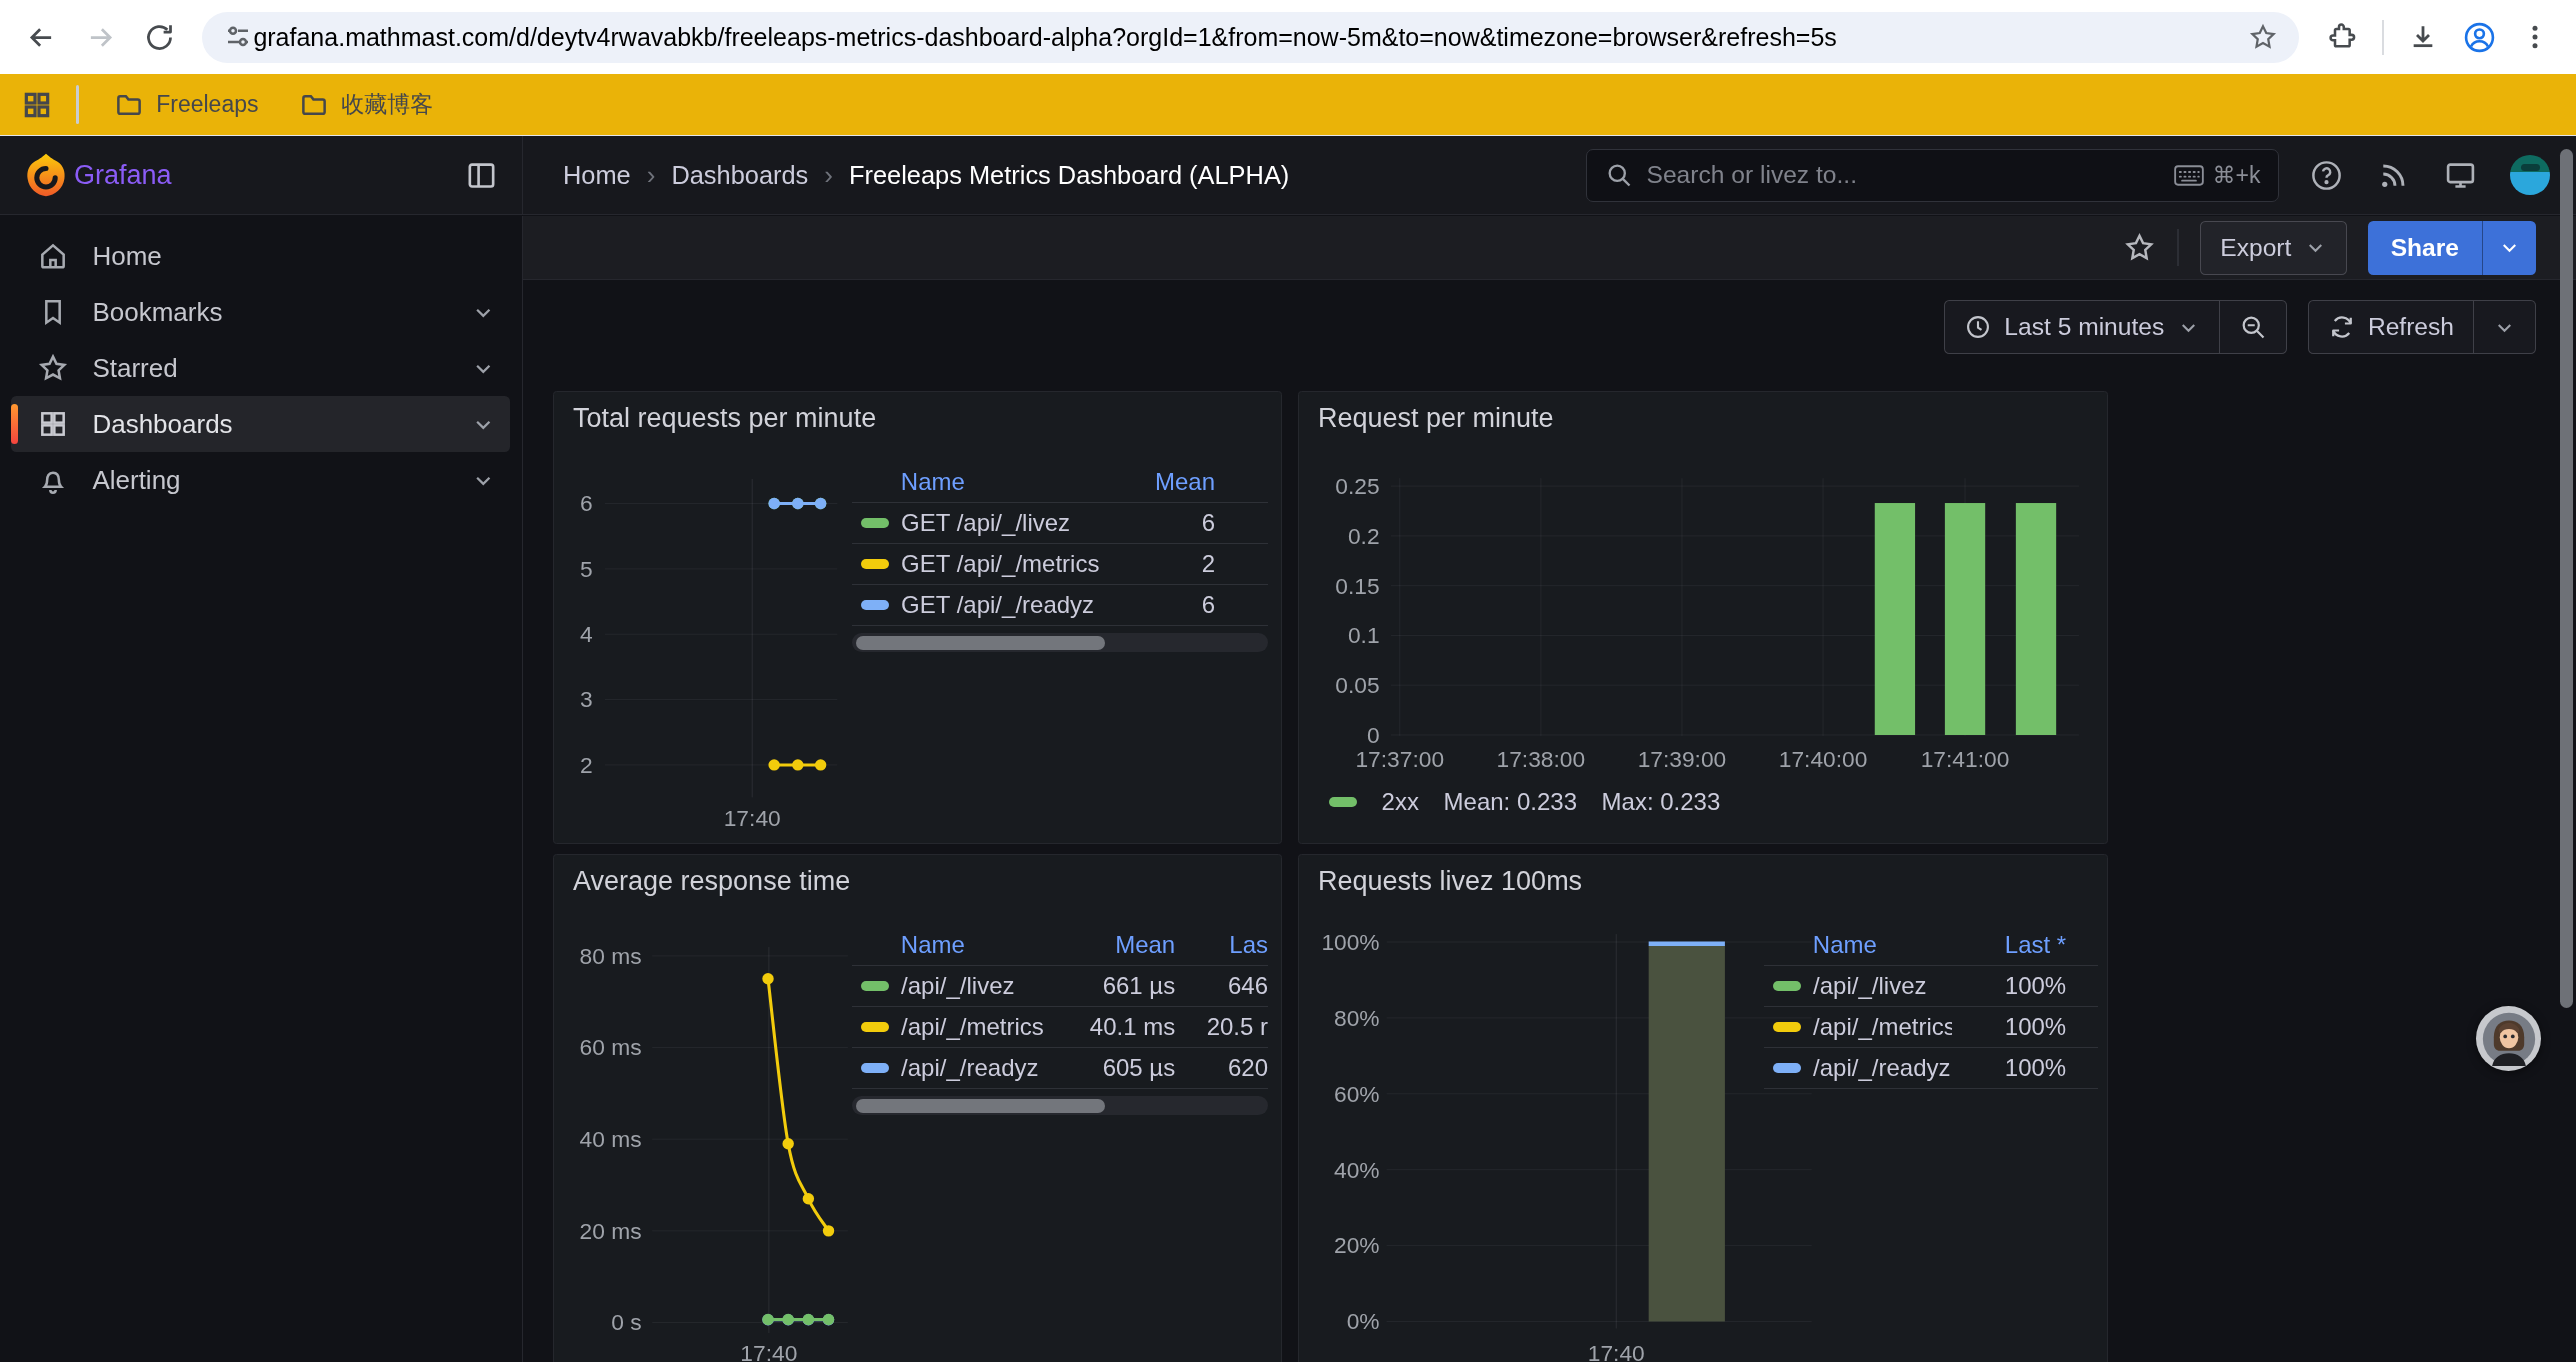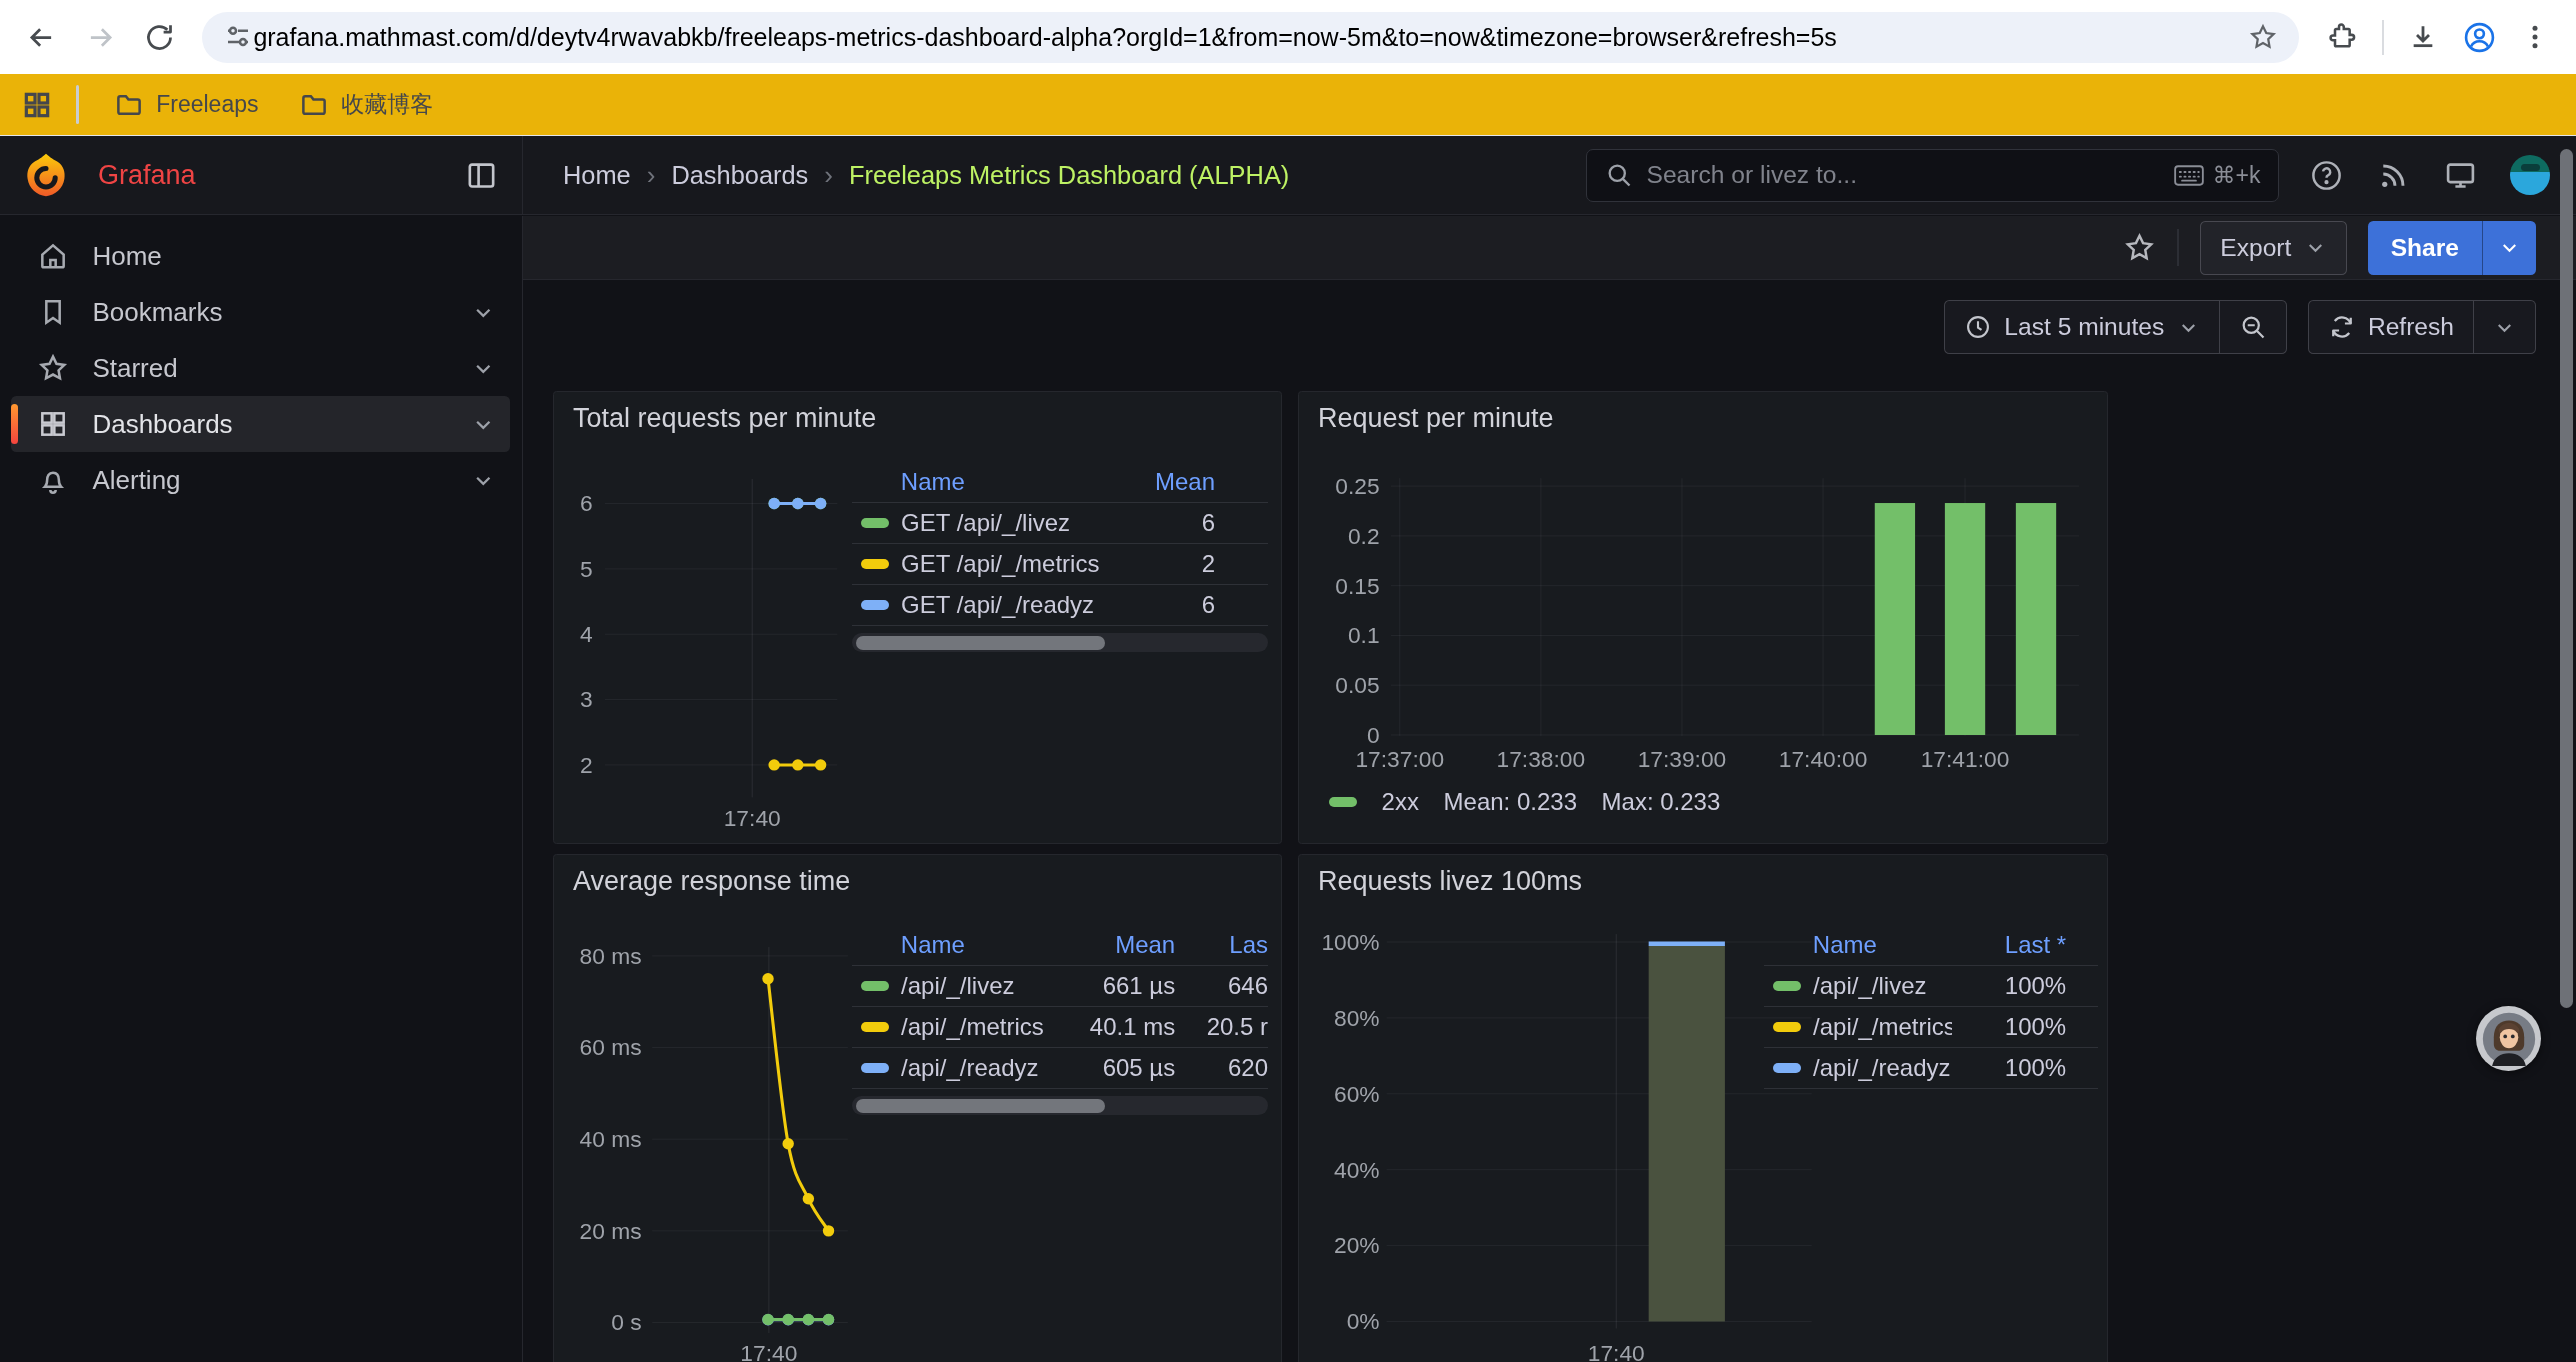--- a/index.html
+++ b/index.html
@@ -21,26 +21,26 @@
   .tb-right{display:flex;align-items:center;gap:23px;flex:none;padding:0 12.3px}
   .tb-sep{width:1.8px;height:35px;background:#DADCE0}
   .bookmarks-bar{position:absolute;top:74px;left:0;right:0;height:62px;background:#eab308;border-bottom:0.9px solid #E4E6E9;display:flex;align-items:center;padding:0 21px;gap:16px}
   .bm-sep{width:2.6px;height:39px;background:#C9CDD3;border-radius:1.8px;margin:0 7px}
   .bm-item{display:flex;align-items:center;gap:12.3px;font-size:23px;color:#45474B;padding:7px 12.3px;border-radius:7px}
 
   
   .app{position:absolute;top:136px;left:0;right:0;bottom:0;background:var(--canvas);color:var(--text)}
   .top-header{position:absolute;top:0;left:0;right:0;height:79px;border-bottom:0.9px solid var(--line);display:flex;background:#17181D}
   .hdr-left{width:523px;flex:none;display:flex;align-items:center;padding:0 23px;border-right:0.9px solid var(--line)}
-  .brand{font-size:27px;color:#ef4444;margin-left:29px}
+  .brand{font-size:27px;color:#8b5cf6;margin-left:5px}
   .kiosk{margin-left:auto}
   .hdr-right{flex:1;display:flex;align-items:center;padding:0 26px 0 40px;min-width:0}
   .breadcrumb{display:flex;align-items:center;gap:16px;font-size:25.4px;white-space:nowrap}
   .crumb{color:#CCCCDC}
-  .crumb.current{color:#bef264}
+  .crumb.current{color:#ffffff}
   .crumb-sep{color:#6F727B;font-size:26px}
   .searchbox{margin-left:auto;width:693px;height:53px;border:0.9px solid #30323A;background:#0F1015;border-radius:7px;display:flex;align-items:center;padding:0 17.5px;gap:14px;flex:none}
   .search-ph{font-size:24.6px;color:#80838C;flex:1}
   .kbd-hint{display:flex;align-items:center;gap:8.8px;color:#8B8E97;font-size:23px}
   .hdr-icons{display:flex;align-items:center;gap:32px;margin-left:30px;flex:none}
   .hdr-avatar{width:40px;height:40px;border-radius:50%;overflow:hidden;background:linear-gradient(#0E6B60 0 42%,#2BA7DC 42% 100%);position:relative}
   .hdr-avatar::after{content:"";position:absolute;left:10.5px;top:8.8px;width:19px;height:7px;border-radius:3.5px;background:#0A3E3B}
 
   .app-body{position:absolute;top:80px;left:0;right:0;bottom:0;display:flex}
   .sidebar{width:523px;flex:none;border-right:0.9px solid var(--line);padding:12.3px 12.3px 0 11.4px}

